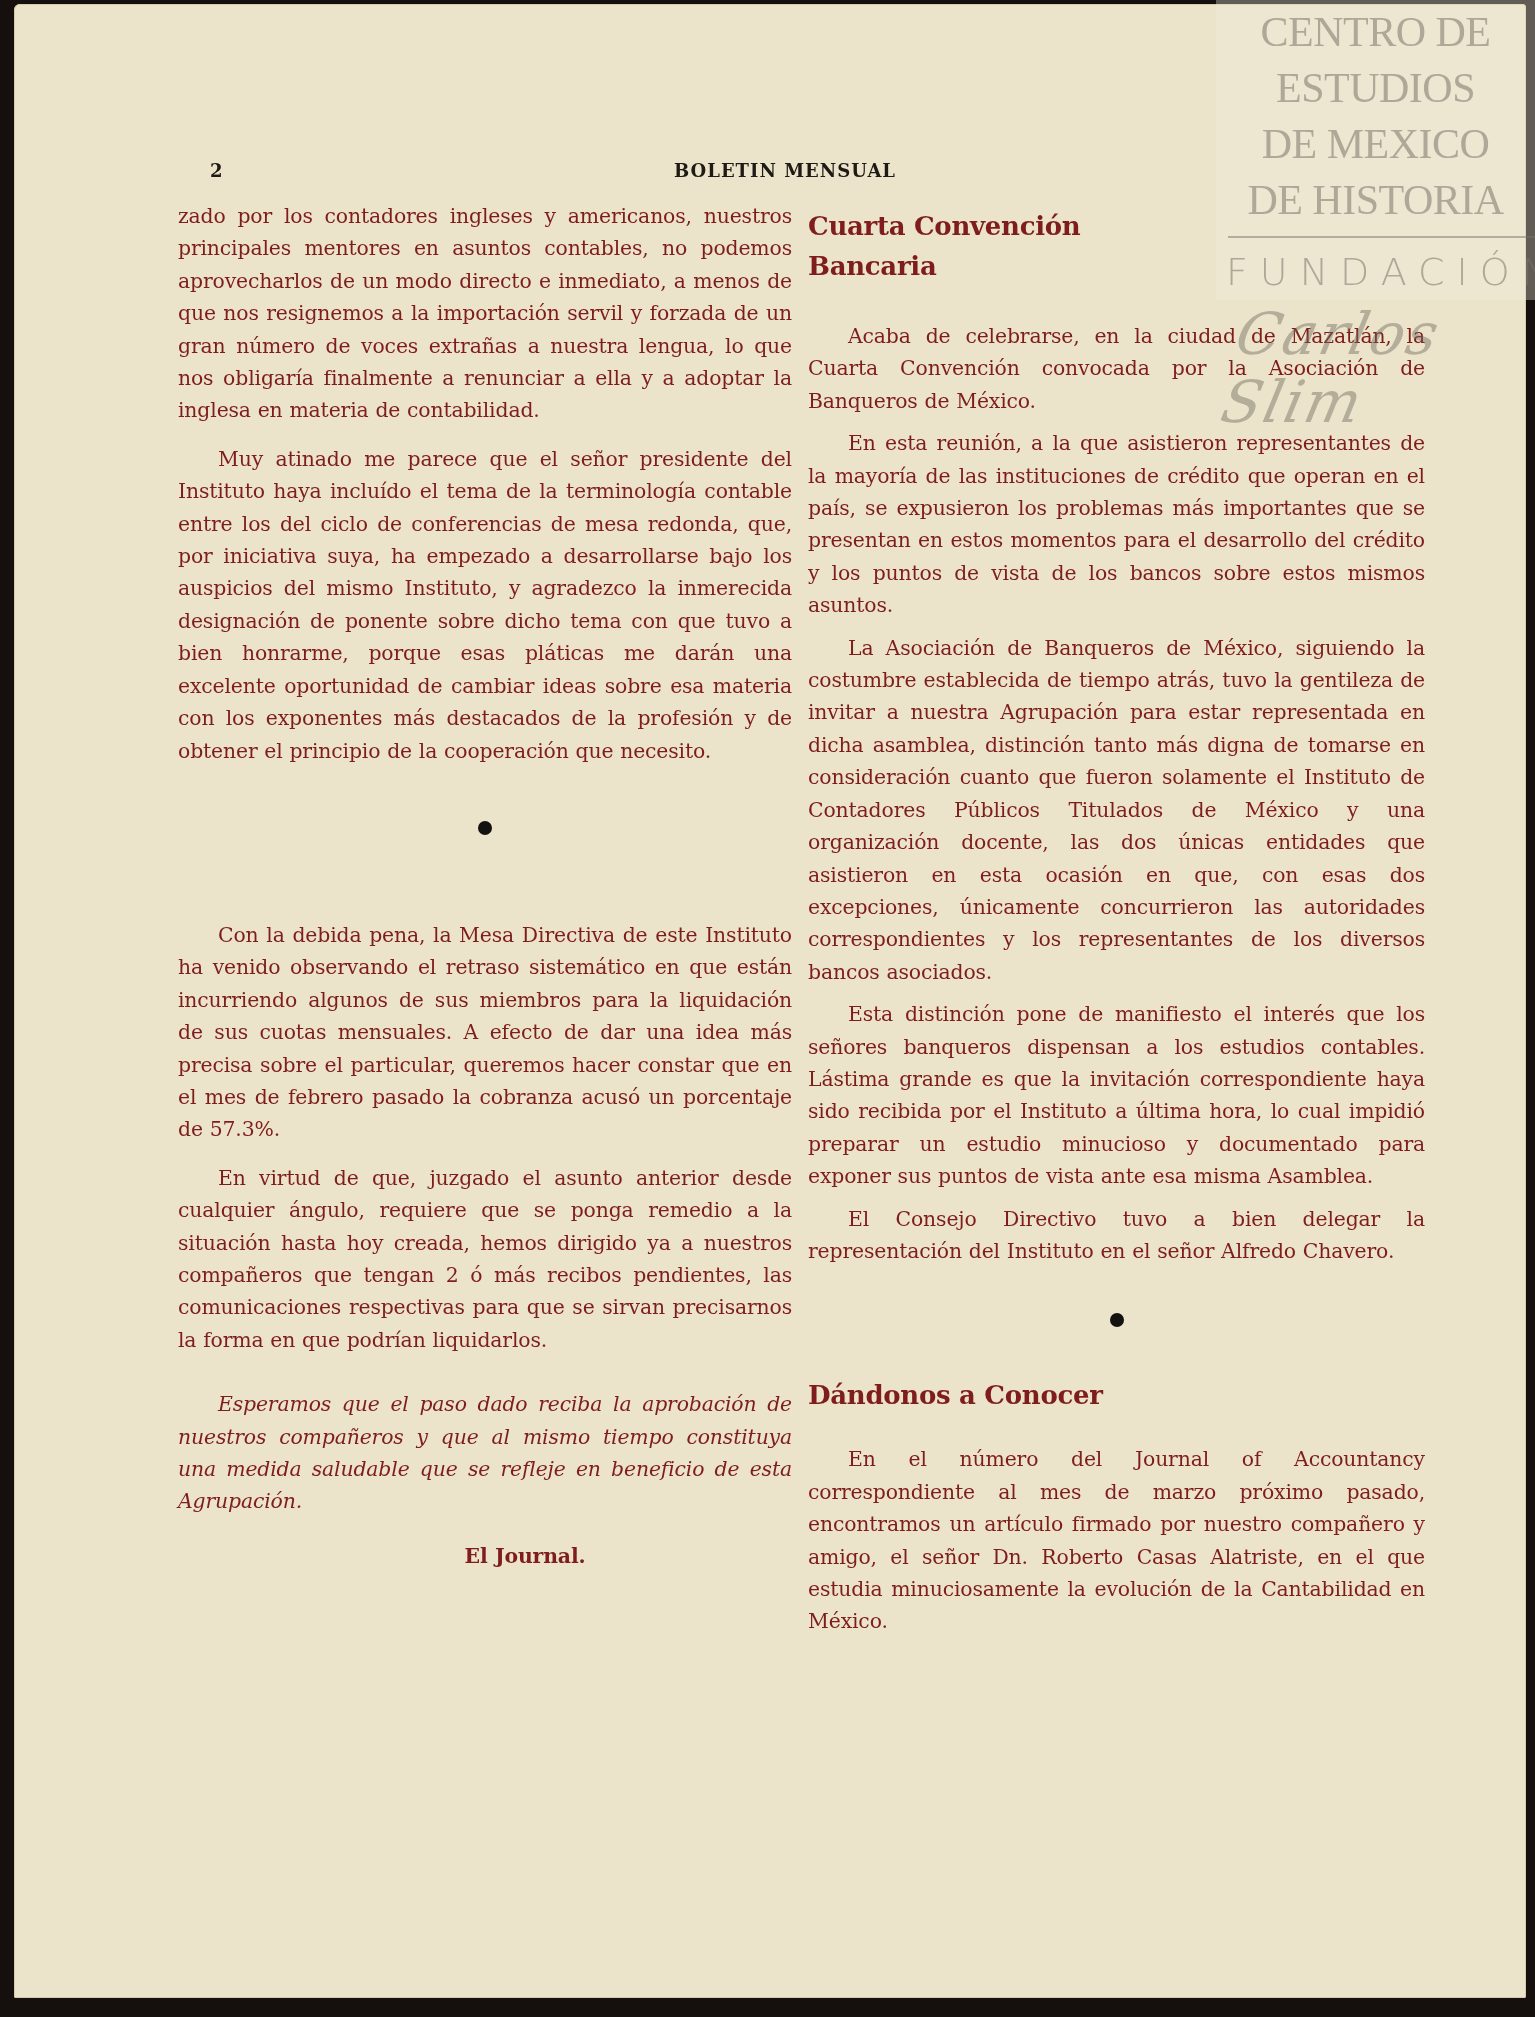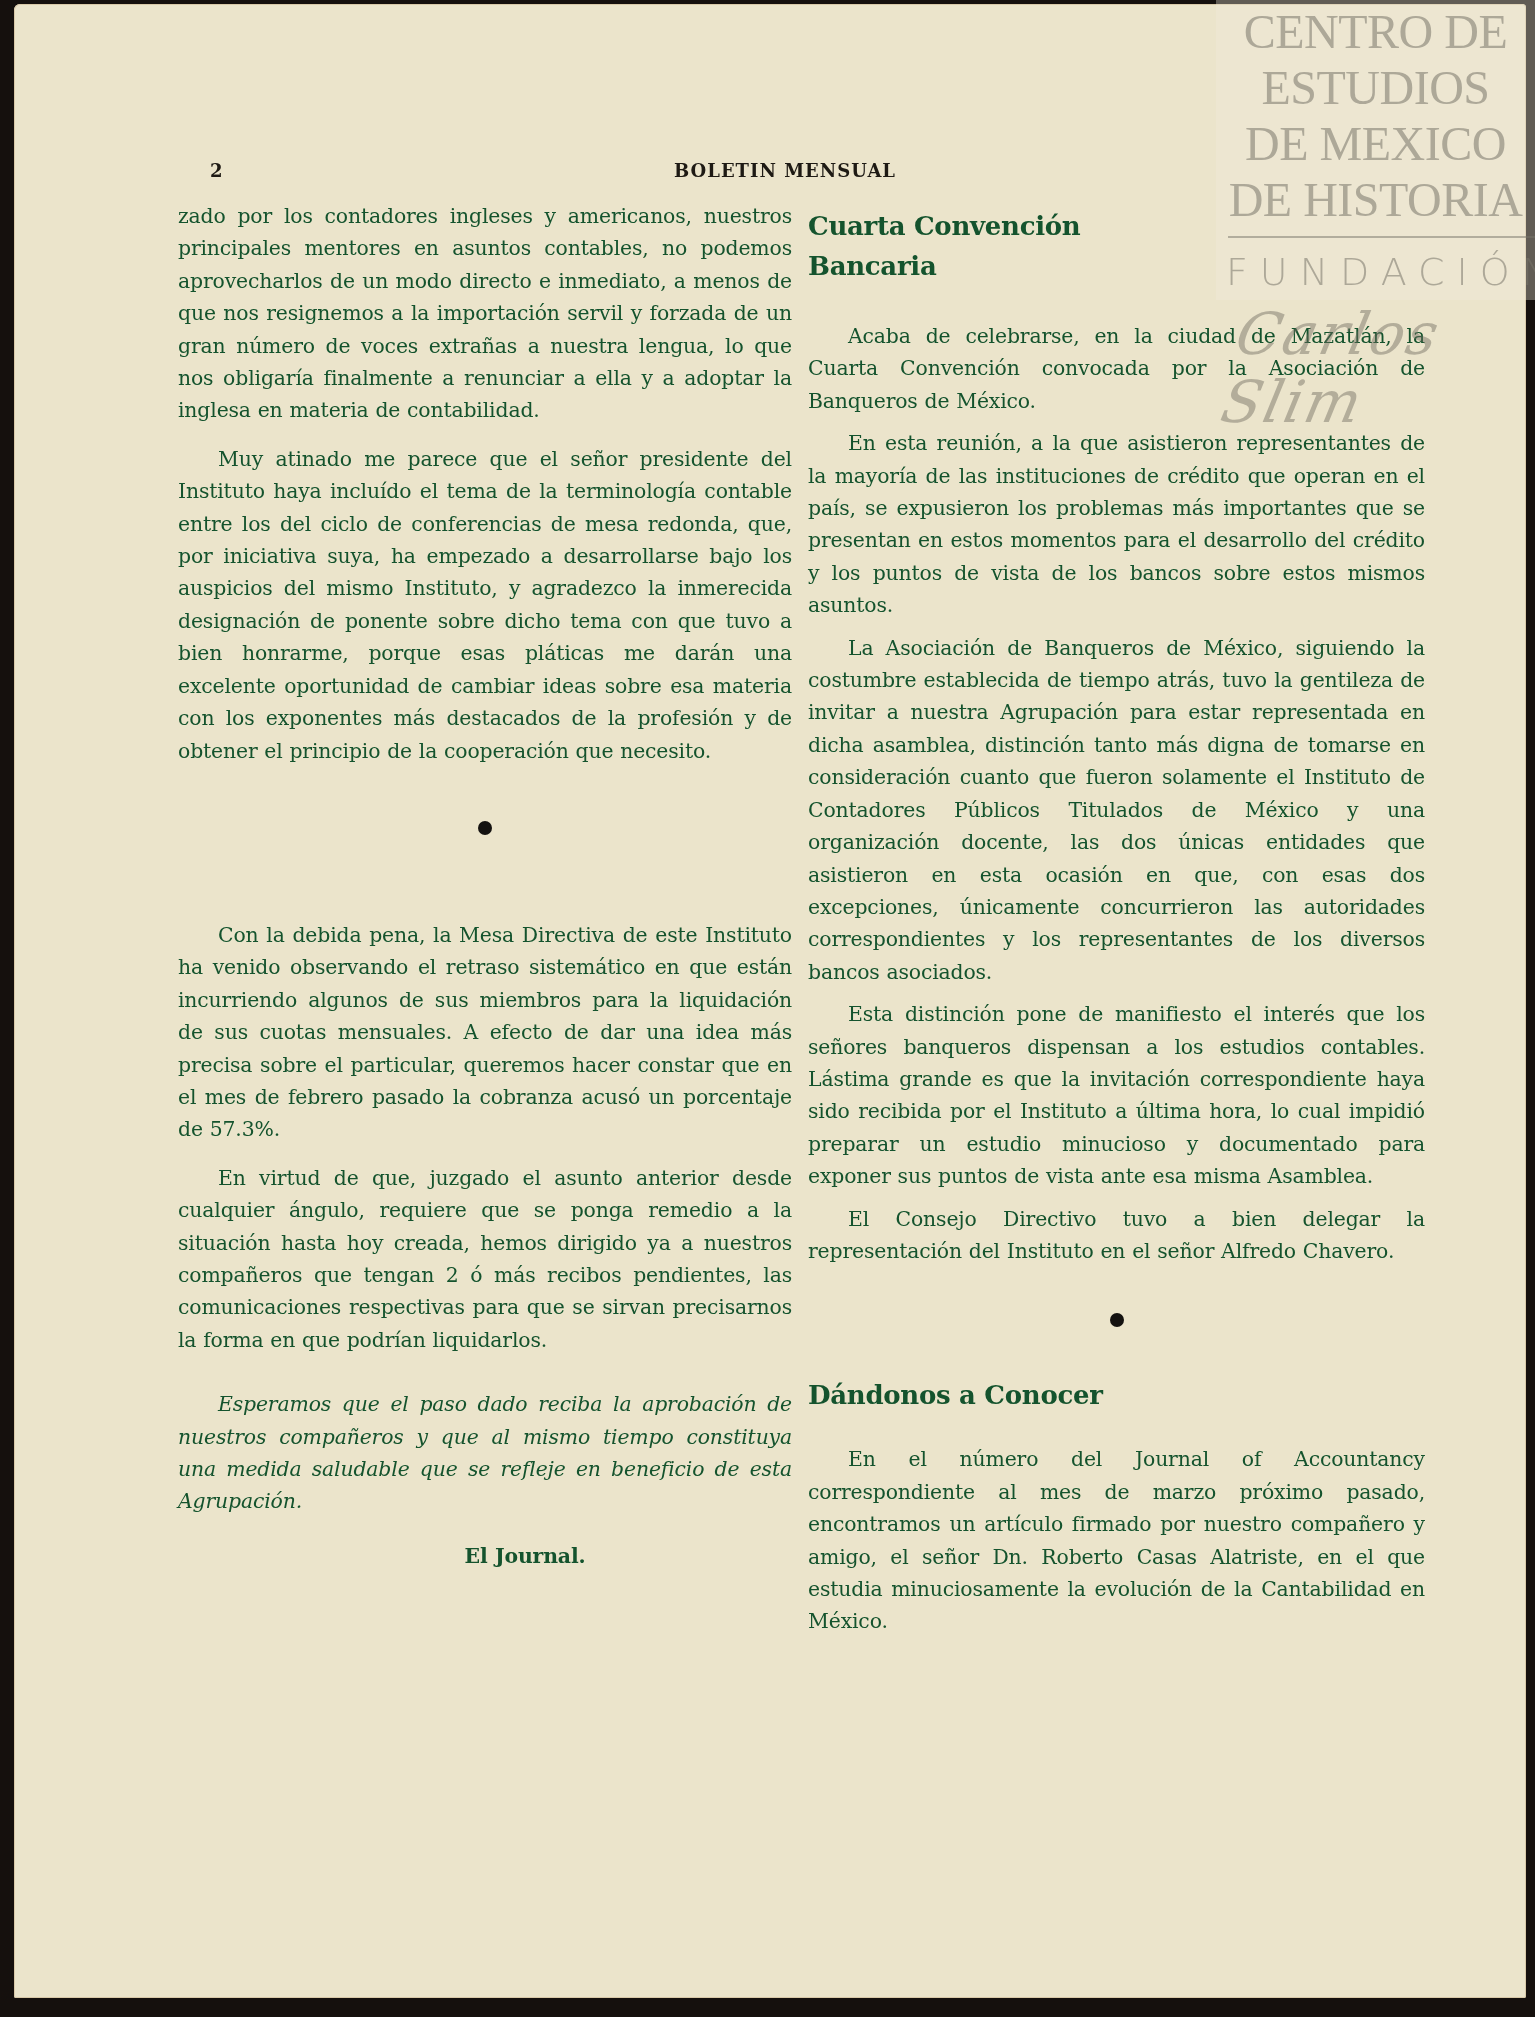--- a/index.html
+++ b/index.html
@@ -29,21 +29,21 @@
       font-weight: bold;
       font-size: 18px;
       color: #1e1a14;
     }
     .page-number { position: absolute; left: 196px; }
     .journal-title { position: absolute; left: 660px; letter-spacing: 1px; }
 
     .column {
       position: absolute;
       font-family: "DejaVu Serif", serif;
-      color: #14532d;
+      color: #7f1d1d;
       font-size: 20.4px;
       line-height: 32.4px;
       text-align: justify;
       hyphens: manual;
     }
     .col-left { left: 164px; top: 196px; width: 614px; }
     .col-right { left: 794px; top: 196px; width: 617px; }
 
     .column p {
       margin: 0 0 10px 0;
@@ -80,21 +80,21 @@
       left: 1216px;
       top: 0px;
       width: 319px;
       height: 300px;
       background: rgba(240, 236, 220, 0.35);
       font-family: "Liberation Serif", serif;
       color: rgba(120, 116, 105, 0.55);
       text-align: center;
       pointer-events: none;
     }
-    .wm-line { font-size: 48px; line-height: 56px; letter-spacing: -0.5px; }
+    .wm-line { font-size: 42px; line-height: 56px; letter-spacing: -0.5px; }
     .wm-first { margin-top: 4px; }
     .wm-rule {
       position: absolute; left: 12px; right: 0; top: 236px;
       height: 2px; background: rgba(120,116,105,0.5);
     }
     .wm-fundacion {
       position: absolute; left: 10px; right: 0; top: 250px;
       font-family: "DejaVu Sans", sans-serif;
       font-size: 38px; letter-spacing: 12px; font-weight: 300;
       color: rgba(120,116,105,0.55);

